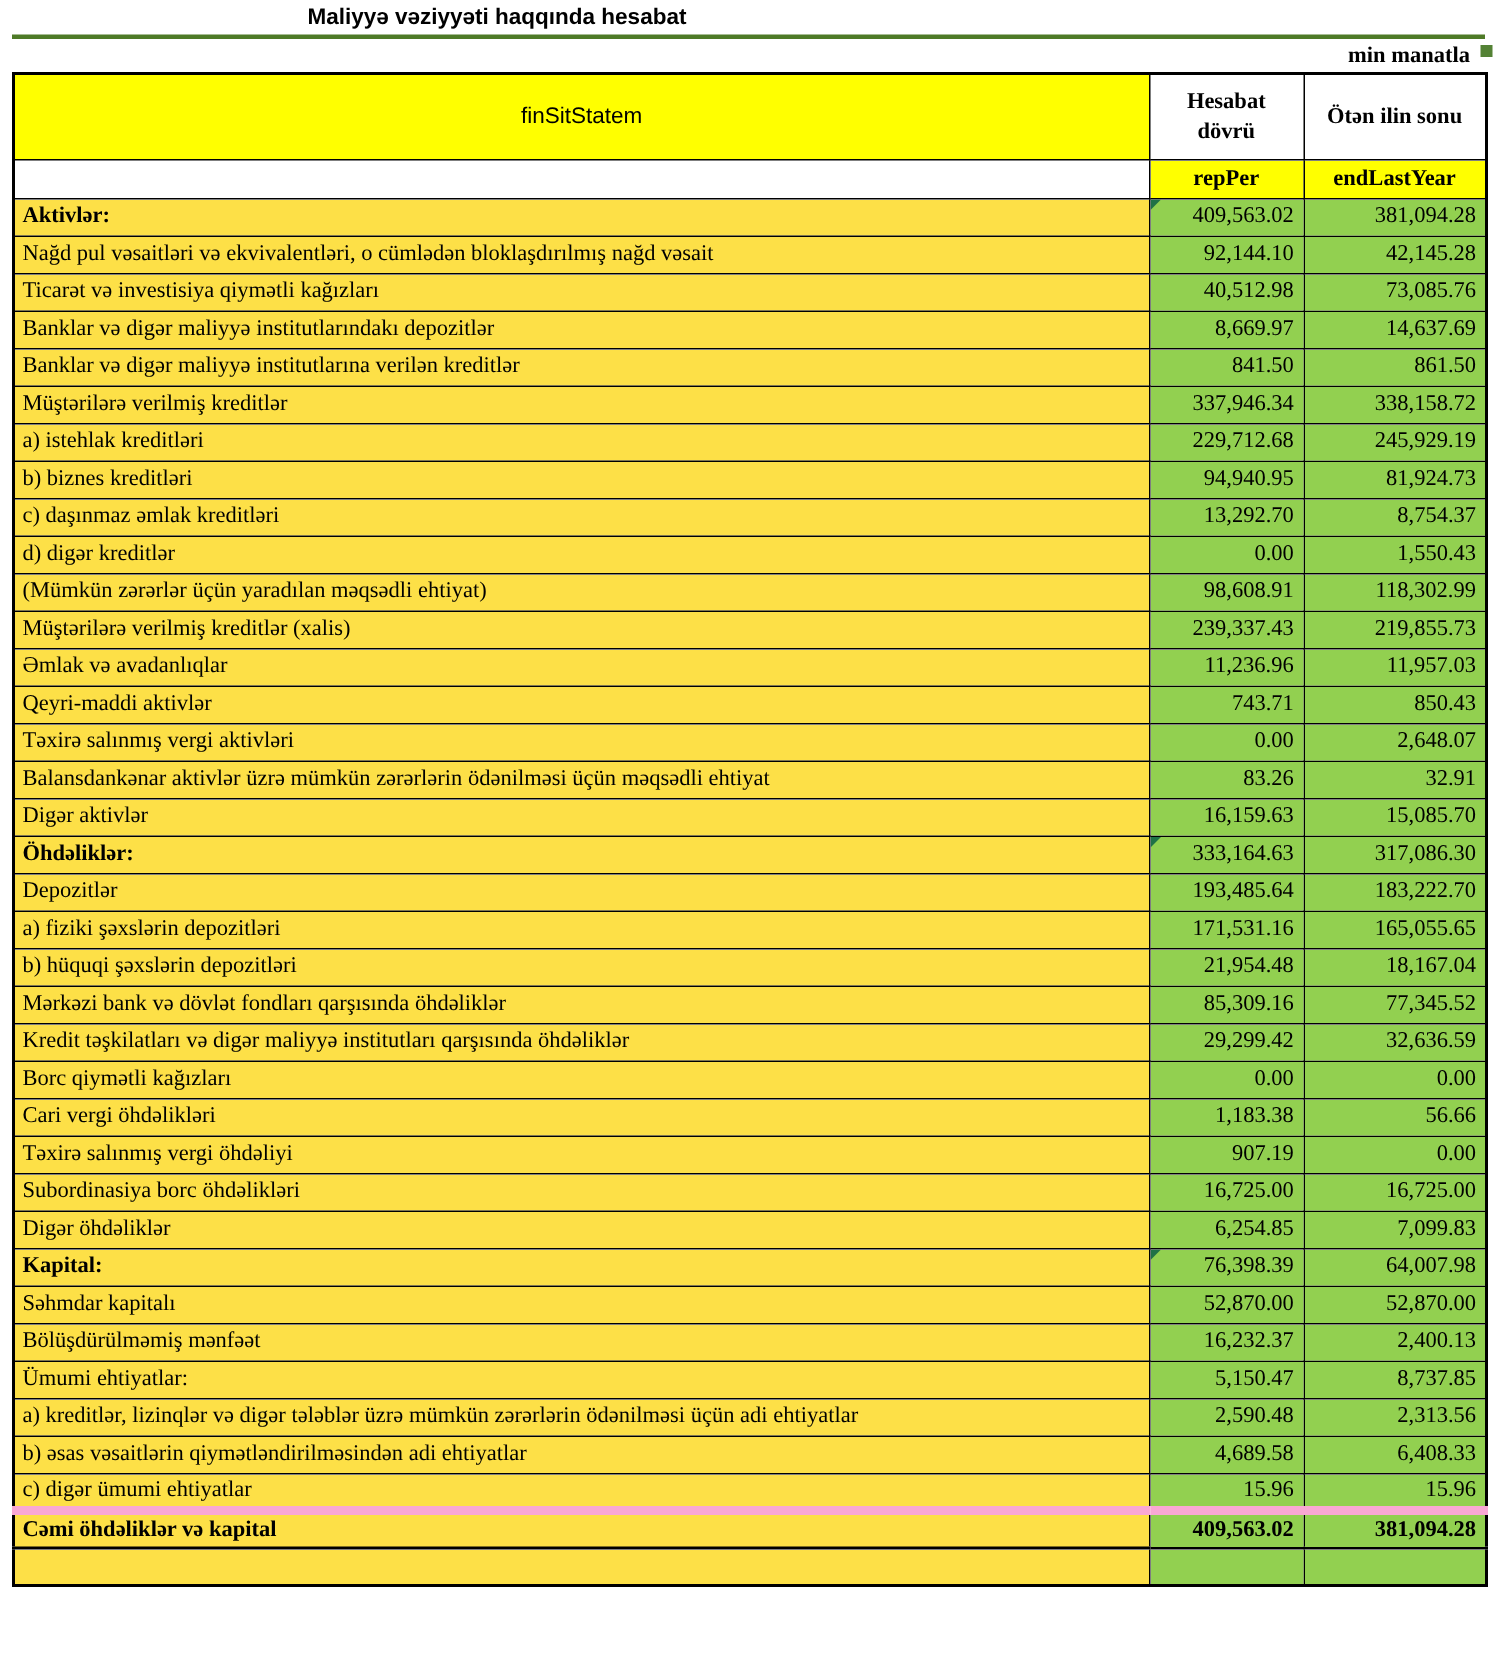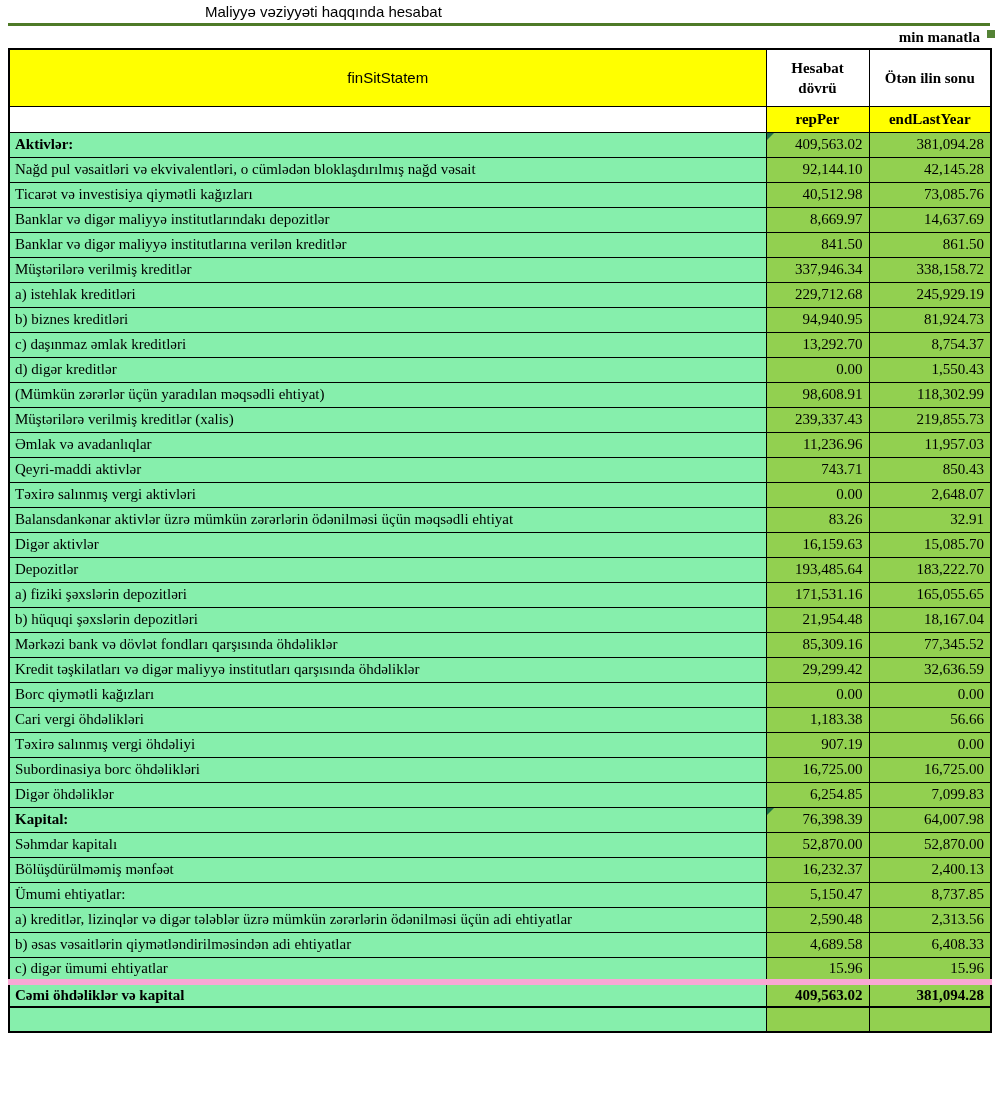--- a/index.html
+++ b/index.html
@@ -22,21 +22,21 @@
   .title-bar {
     margin: 0 10px 0 8px;
     height: 26px;
     border-bottom: 3px solid var(--underline-green);
     padding-left: 197px;
     display: flex;
     align-items: center;
   }
   .title {
     font-family: "Liberation Sans", "DejaVu Sans", sans-serif;
-    font-weight: normal;
+    font-weight: bold;
     font-size: 15px;
   }
   .marker {
     position: absolute;
     right: 5px;
     top: 30px;
     width: 8px;
     height: 8px;
     background: var(--marker-green);
   }
@@ -80,21 +80,21 @@
   }
   th.code {
     background: var(--header-yellow);
     font-weight: bold;
     text-align: center;
     height: 26px;
     margin-left: 18px;
   }
   th.blank { background: #fff; }
   td.label-cell {
-    background: #86efac;
+    background: #fde047;
     text-align: left;
     padding: 1px 5px;
     height: 25px;
     white-space: nowrap;
   }
   td.value-cell {
     background: var(--value-green);
     text-align: right;
     padding: 1px 6px;
     position: relative;
@@ -221,20 +221,25 @@
         <tr>
           <td class="label-cell">Balansdankənar aktivlər üzrə mümkün zərərlərin ödənilməsi üçün məqsədli ehtiyat</td>
           <td class="value-cell">83.26</td>
           <td class="value-cell">32.91</td>
         </tr>
         <tr>
           <td class="label-cell">Digər aktivlər</td>
           <td class="value-cell">16,159.63</td>
           <td class="value-cell">15,085.70</td>
         </tr>
+        <tr class="bold">
+          <td class="label-cell">Öhdəliklər:</td>
+          <td class="value-cell flag">333,164.63</td>
+          <td class="value-cell">317,086.30</td>
+        </tr>
         <tr>
           <td class="label-cell">Depozitlər</td>
           <td class="value-cell">193,485.64</td>
           <td class="value-cell">183,222.70</td>
         </tr>
         <tr>
           <td class="label-cell">a) fiziki şəxslərin depozitləri</td>
           <td class="value-cell">171,531.16</td>
           <td class="value-cell">165,055.65</td>
         </tr>

